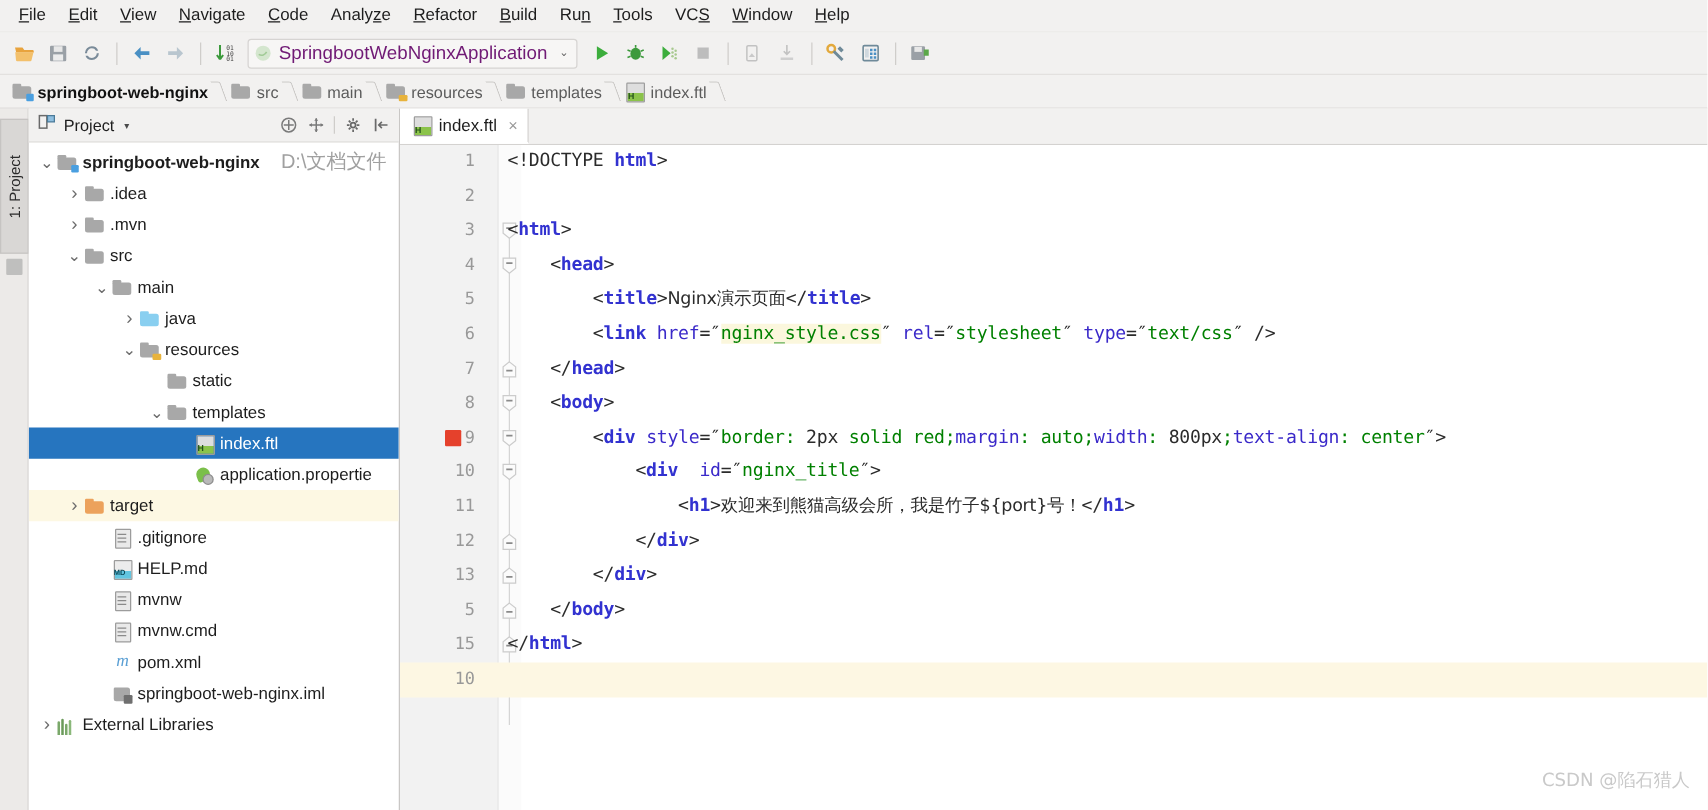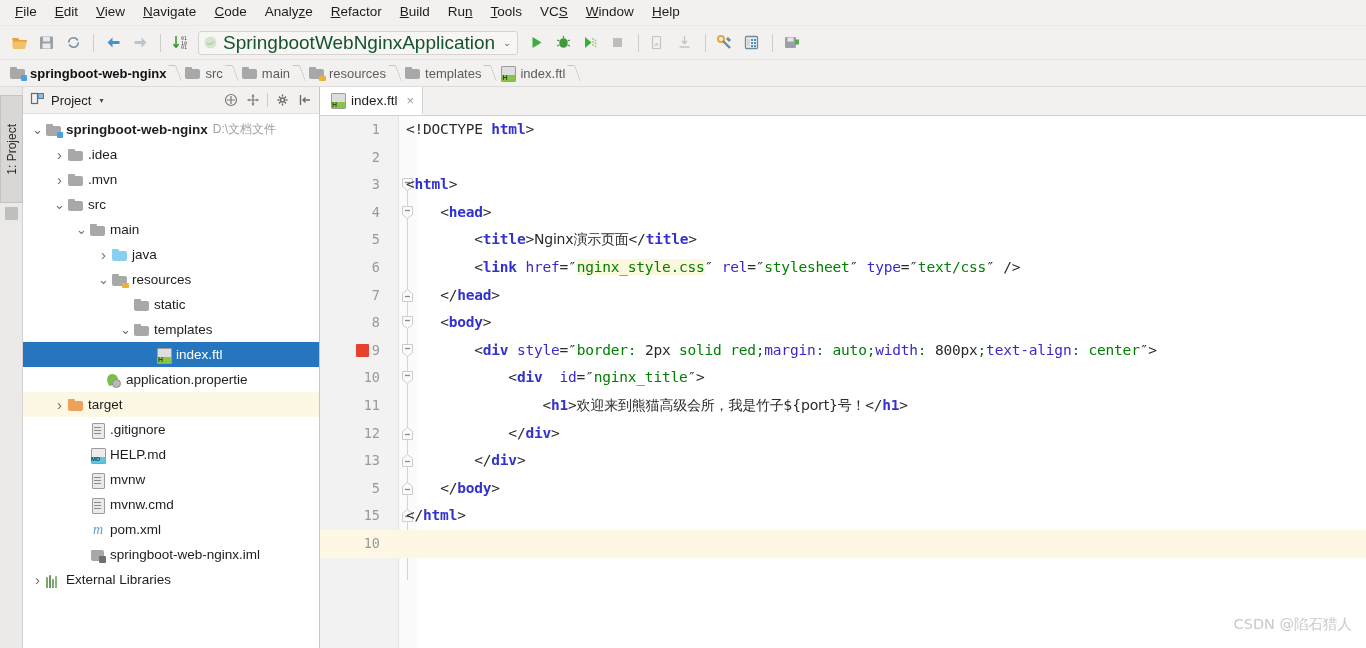--- a/index.html
+++ b/index.html
@@ -38,21 +38,21 @@
   }
   .tb-sep { width: 1px; height: 18px; background: #cfcdca; margin: 0 6px; }
 
   
   .runcfg {
     display: flex; align-items: center; height: 24px;
     background: #f7f6f5; border: 1px solid #d6d4d2; border-radius: 3px;
     padding: 0 6px 0 4px; margin: 0 6px 0 4px; min-width: 264px;
   }
   .runcfg-icon { width: 15px; height: 15px; margin-right: 5px; opacity:.55; }
-  .runcfg-label { font-size: 19px; color: #14532d; flex: 1; white-space: nowrap; }
+  .runcfg-label { font-size: 15px; color: #701a75; flex: 1; white-space: nowrap; }
   .runcfg-arrow { font-size: 9px; color: #5a5a5a; margin-left: 8px; }
 
   
   .navbar {
     position: absolute; left: 0; top: 60px; width: 1366px; height: 27px;
     background: #f2f1f0; display: flex; align-items: center; padding-left: 6px;
     border-bottom: 1px solid #dedcda;
   }
   .crumb { display: flex; align-items: center; height: 22px; padding: 0 3px 0 4px; position: relative; }
   .crumb .cb-text { font-size: 13px; color: #5c5c5c; white-space: nowrap; margin-left: 4px; }
@@ -111,21 +111,21 @@
   .trow.selected { background: #2675bf; color: #ffffff; }
   .trow.hl { background: #fdf8e3; }
   .arrow {
     width: 13px; height: 13px; flex: none; margin-right: 2px;
     display: flex; align-items: center; justify-content: center;
     font-size: 10px; color: #6e6e6e;
   }
   .arrow.none { visibility: hidden; }
   .tlabel { margin-left: 4px; }
   .tlabel.bold { font-weight: bold; }
-  .tpath { font-size: 12px; color: #a0a0a0; margin-left: 5px; }
+  .tpath { font-size: 16px; color: #a0a0a0; margin-left: 17px; }
 
   
   .ico { width: 16px; height: 16px; flex: none; position: relative; }
   .ico.folder::before {
     content: ''; position: absolute; left: 0; top: 4px; width: 15px; height: 10px;
     background: #a8a8a8; border-radius: 1px 2px 2px 2px;
   }
   .ico.folder::after {
     content: ''; position: absolute; left: 0; top: 2px; width: 7px; height: 3px;
     background: #a8a8a8; border-radius: 1px 1px 0 0;
@@ -544,21 +544,21 @@
         <div class="trow" style="padding-left: 96px;">
           <span class="arrow" style="font-size: 13px; line-height: 6px;">⌄</span>
           <span class="ico folder"></span>
           <span class="tlabel">templates</span>
         </div>
         <div class="trow selected" style="padding-left: 118px;">
           <span class="arrow none"></span>
           <span class="ico ftl"></span>
           <span class="tlabel">index.ftl</span>
         </div>
-        <div class="trow" style="padding-left: 68px;">
+        <div class="trow" style="padding-left: 118px;">
           <span class="arrow none"></span>
           <span class="ico props"></span>
           <span class="tlabel">application.propertie</span>
         </div>
         <div class="trow hl" style="padding-left: 30px;">
           <span class="arrow" style="font-size: 15px;">›</span>
           <span class="ico folder orange"></span>
           <span class="tlabel">target</span>
         </div>
         <div class="trow" style="padding-left: 52px;">

